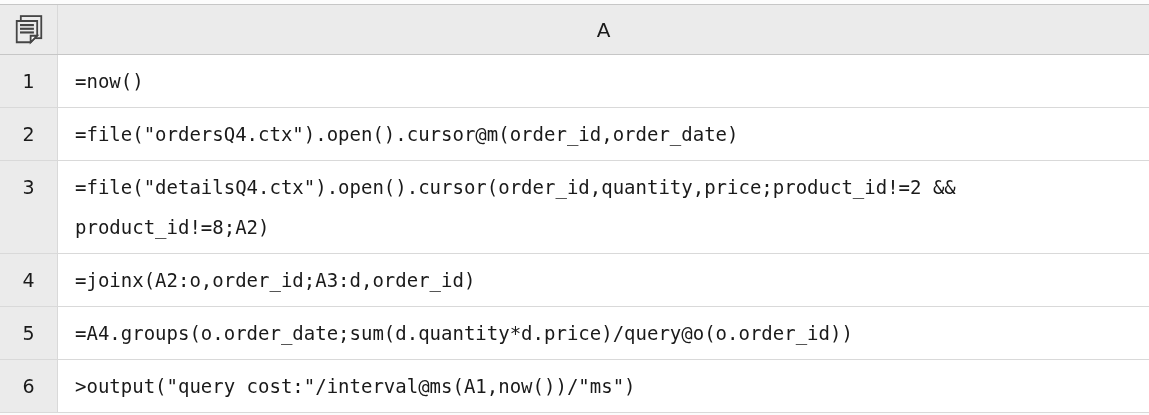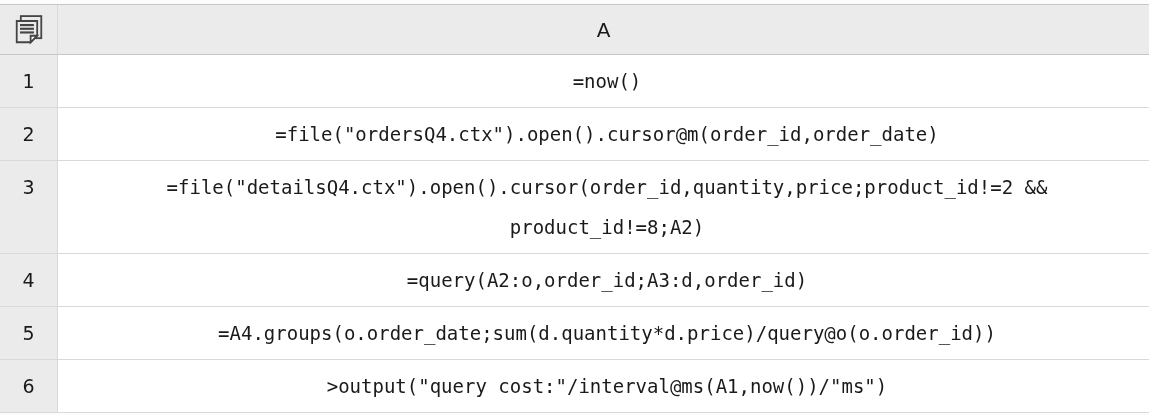--- a/index.html
+++ b/index.html
@@ -60,21 +60,20 @@
   }
   .cell {
     flex: 1;
     padding: 6px 10px 6px 17px;
     font-family: "DejaVu Sans Mono", "Liberation Mono", monospace;
     font-size: 19px;
     line-height: 40px;
     color: var(--text, #1a1a1a);
     white-space: pre-wrap;
     word-break: normal;
-    text-align: center;
   }
   .icon-svg { display: block; }
 </style>
 </head>
 <body>
 
 <div class="spreadsheet">
   <div class="hdr-row">
     <div class="corner">
       <svg class="icon-svg" width="36" height="36" viewBox="0 0 44 44">
@@ -99,21 +98,21 @@
     <div class="cell">=file("ordersQ4.ctx").open().cursor@m(order_id,order_date)</div>
   </div>
 
   <div class="row">
     <div class="row-num">3</div>
     <div class="cell">=file("detailsQ4.ctx").open().cursor(order_id,quantity,price;product_id!=2 &amp;&amp; product_id!=8;A2)</div>
   </div>
 
   <div class="row">
     <div class="row-num">4</div>
-    <div class="cell">=query(A2:o,order_id;A3:d,order_id)</div>
+    <div class="cell">=joinx(A2:o,order_id;A3:d,order_id)</div>
   </div>
 
   <div class="row">
     <div class="row-num">5</div>
     <div class="cell">=A4.groups(o.order_date;sum(d.quantity*d.price)/query@o(o.order_id))</div>
   </div>
 
   <div class="row">
     <div class="row-num">6</div>
     <div class="cell">&gt;output("query cost:"/interval@ms(A1,now())/"ms")</div>

